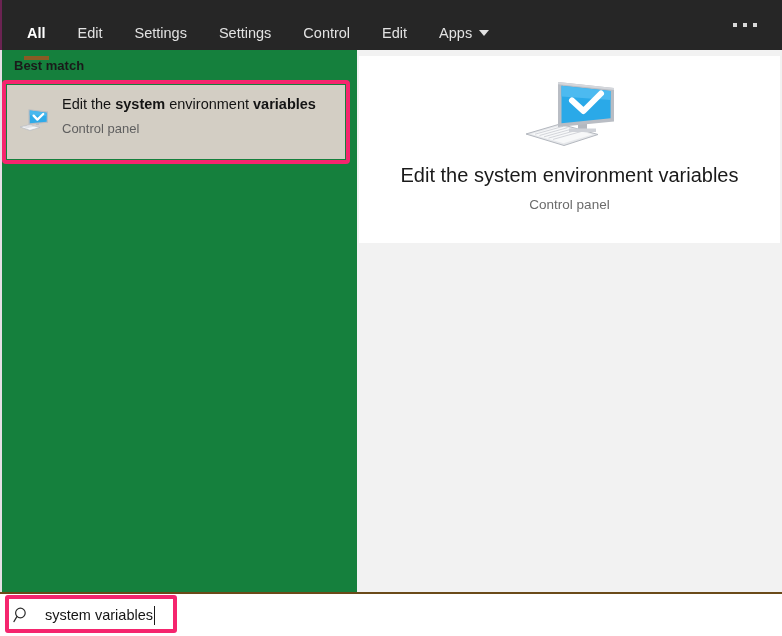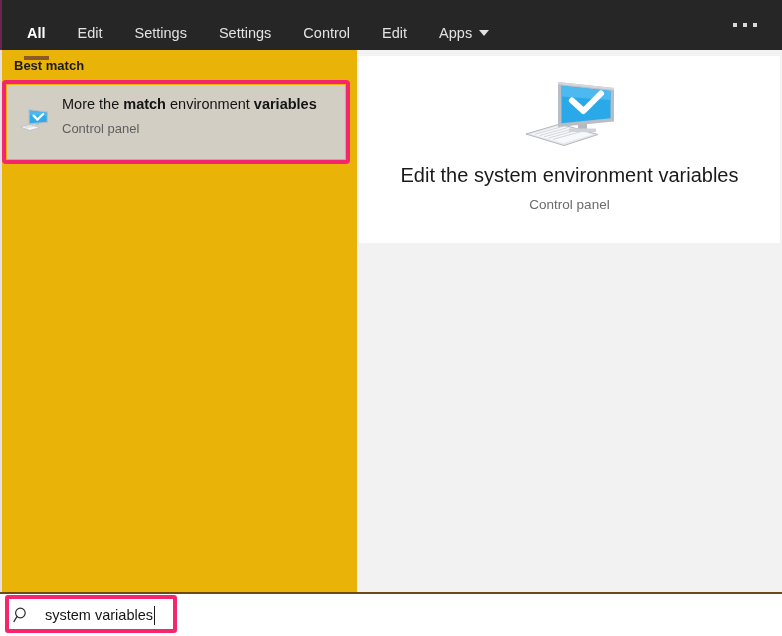--- a/index.html
+++ b/index.html
@@ -95,21 +95,21 @@
     left: 0; top: 50px;
     width: 782px; height: 542px;
     background: #f2f2f2;
   }
 
   
   #results-col {
     position: absolute;
     left: 0; top: 0;
     width: 357px; height: 542px;
-    background: #eab308;
+    background: #15803d;
     padding-left: 18px;
   }
   #best-match-label {
     position: absolute;
     left: 14px; top: 8px;
     font-size: 13px;
     font-weight: bold;
     color: #1a1a1a;
   }
 
@@ -343,21 +343,21 @@
           <path d="M10.5 5.2 L30 7.6 L30 18.8 L10.5 20.4 Z" fill="#b7bbc2"></path>
 
           <path d="M11.8 6.6 L28.7 8.7 L28.7 17.8 L11.8 19.2 Z" fill="#2fabe9"></path>
           <path d="M11.8 6.6 L28.7 8.7 L28.7 12.0 L11.8 11.3 Z" fill="#49b8ee"></path>
 
           <path d="M15.6 11.6 L19.4 15.6 L25.2 10.0" fill="none" stroke="#ffffff" stroke-width="2.3" stroke-linecap="round" stroke-linejoin="round"></path>
         </svg>
       </span>
 
       <div id="result-text-wrap">
-        <div id="result-title"><span>More the </span><b>match</b><span> environment </span><b>variables</b></div>
+        <div id="result-title"><span>Edit the </span><b>system</b><span> environment </span><b>variables</b></div>
         <div id="result-subtitle">Control panel</div>
       </div>
     </div>
 
     <div id="best-match-highlight"></div>
   </div>
 
   <div id="preview-col">
 
     <div id="preview-card">

